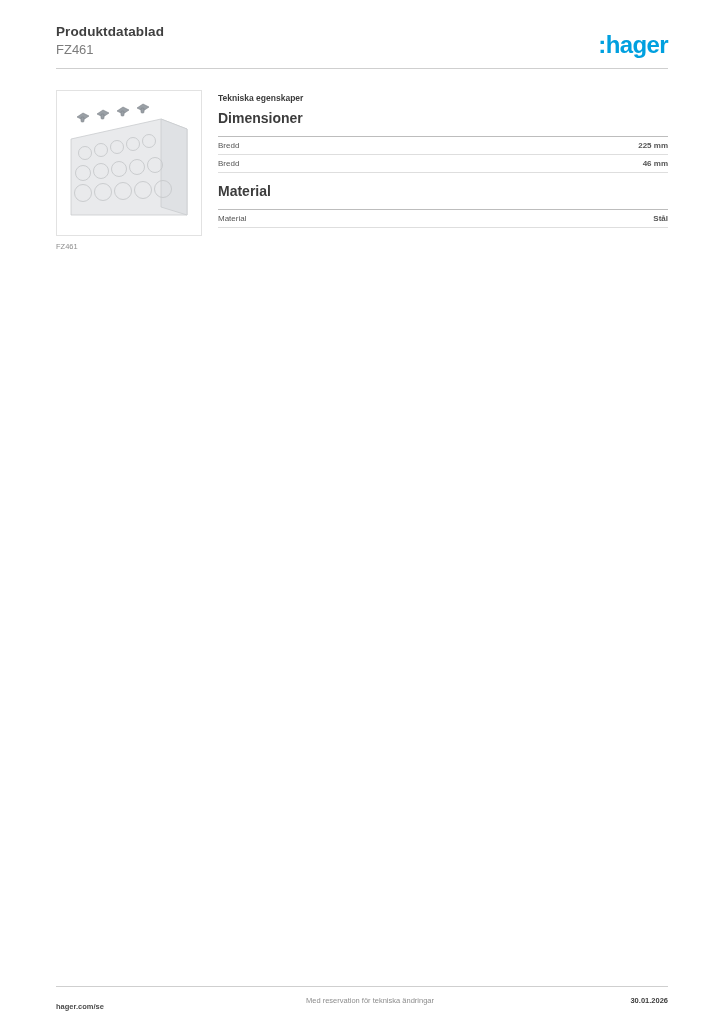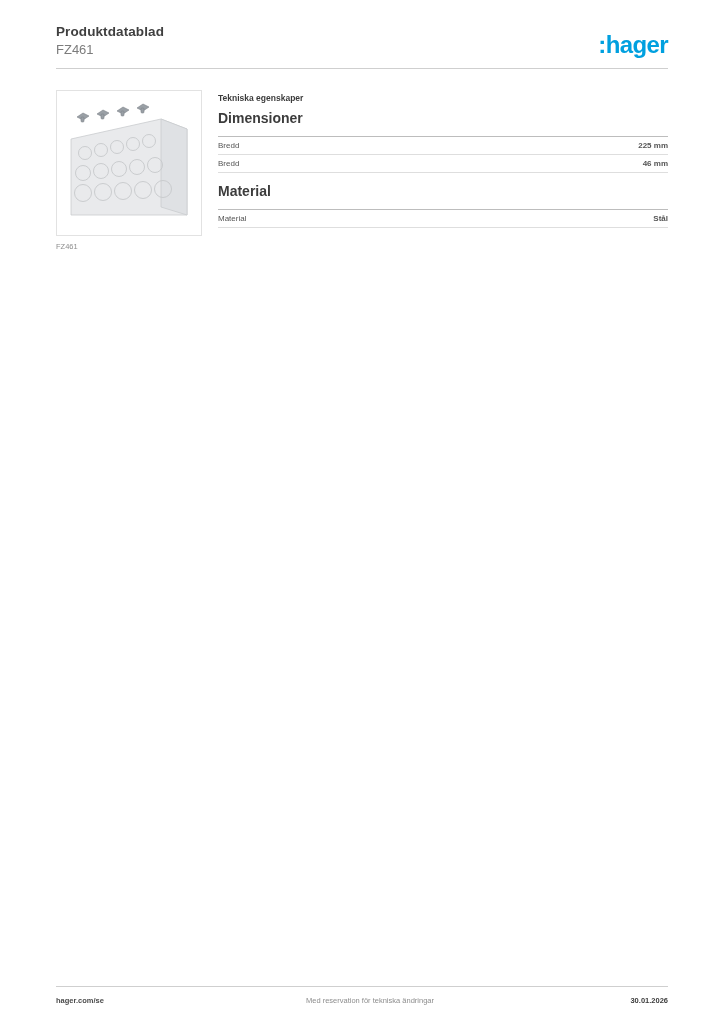--- a/index.html
+++ b/index.html
@@ -150,21 +150,21 @@
     left: 56px;
     top: 996px;
     width: 612px;
     height: 14px;
     font-size: 7.5px;
     color: #6e6e6e;
   }
   .footer-left {
     position: absolute;
     left: 0;
-    top: 0;
+    top: 6px;
     font-weight: bold;
     color: #4a4a4a;
   }
   .footer-center {
     position: absolute;
     left: 0;
     top: 0;
     width: 612px;
     text-align: center;
     color: #8d8d8d;

